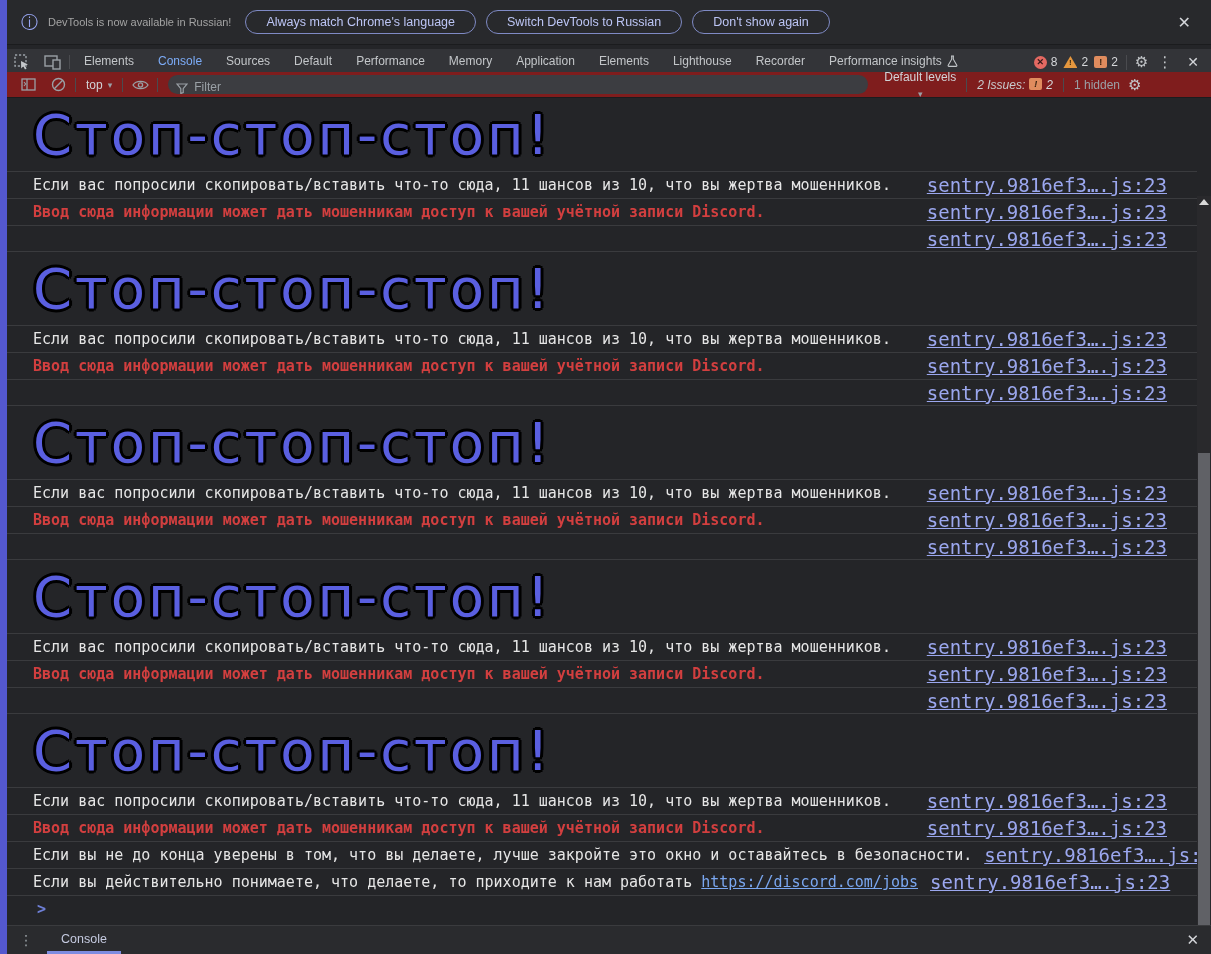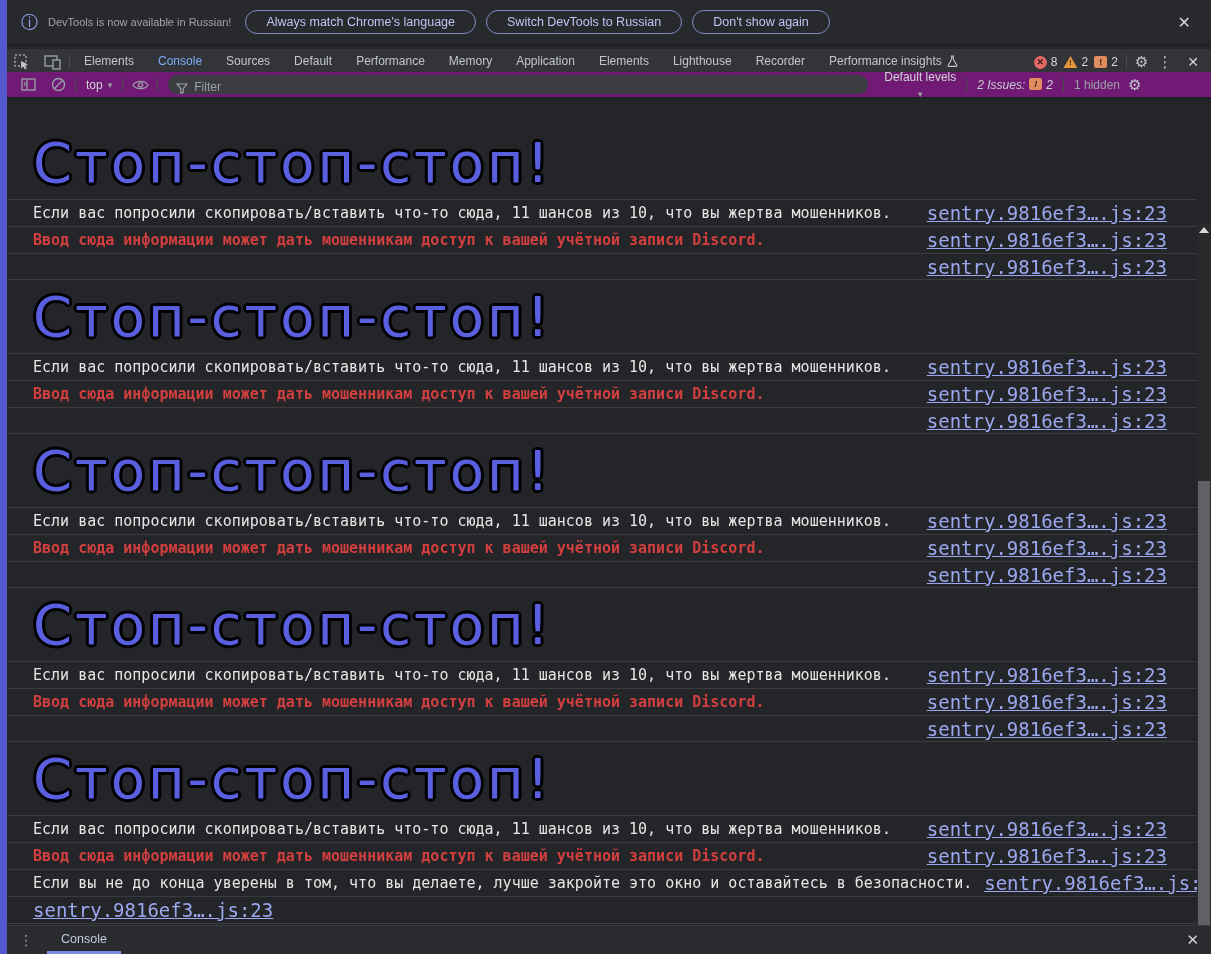--- a/index.html
+++ b/index.html
@@ -56,42 +56,42 @@
     width:13px; height:12px; border-radius:2px; background:#e08c5e; color:#3a2310;
     font-size:9px; line-height:12px; text-align:center; font-weight:bold; display:inline-block;
   }
   .gear-glyph { font-size:15px; color:#c3c6c9; cursor:pointer; }
   .kebab-glyph { font-size:15px; color:#c3c6c9; cursor:pointer; padding:0 3px; }
   .close-glyph { font-size:14px; color:#d3d5d9; cursor:pointer; padding:0 6px; }
 
   
   .ctoolbar {
     position:absolute; left:0; top:72px; width:100%; height:26px;
-    background:#701a75; border-bottom:1px solid #1b1c1e;
+    background:#7f1d1d; border-bottom:1px solid #1b1c1e;
     display:flex; align-items:center; font-size:12px; color:#d0d3d7; padding:0 6px; gap:0;
   }
   .ctx-select { display:flex; align-items:center; gap:5px; padding:0 8px; cursor:pointer; }
   .caret { font-size:9px; color:#9aa0a6; }
   .filter-box {
     flex:1; display:flex; align-items:flex-end; gap:6px; height:19px;
     background:#3c3d41; border-radius:10px; padding:0 8px; margin:0 8px; max-width:700px;
   }
   .filter-box input {
     flex:1; background:transparent; border:none; outline:none;
     color:#e8eaed; font-size:12px; font-family:"Liberation Sans", sans-serif;
   }
   .filter-box input::placeholder { color:#9aa0a6; }
   .levels { display:flex; align-items:center; gap:5px; padding:0 8px; cursor:pointer; white-space:nowrap;flex-direction:column; }
   .issues-chip { display:flex; align-items:flex-start; gap:4px; padding:0 8px; cursor:pointer; white-space:nowrap; color:#c8cbce;font-style:italic; }
   .hidden-label { color:#9aa0a6; padding:0 8px; white-space:nowrap; }
 
   
   .console-area {
     position:absolute; left:0; top:98px; width:100%; height:827px;
-    background:#242528; overflow:hidden;margin-top:28px;
+    background:#242528; overflow:hidden;
   }
   .console-inner { position:absolute; left:0; top:0; right:14px; }
   .row { border-bottom:1px solid #3a3b3e; }
   .big-row { height:74px; display:flex; align-items:center; padding:0 30px 0 26px; }
   .big-text {
     font-family:"DejaVu Sans", sans-serif; font-size:56px; letter-spacing:3px;
     color:#5a5fe0; white-space:nowrap;
     text-shadow:-2px -2px 0 #000, 2px -2px 0 #000, -2px 2px 0 #000, 2px 2px 0 #000,
                  0 -3px 0 #000, 0 3px 0 #000, -3px 0 0 #000, 3px 0 0 #000;
   }
@@ -344,20 +344,21 @@
   </div>
   <div class="row msg-row">
     <span class="msg red">Ввод сюда информации может дать мошенникам доступ к вашей учётной записи Discord.</span>
     <a class="src-link">sentry.9816ef3….js:23</a>
   </div>
   <div class="row msg-row">
     <span class="msg">Если вы не до конца уверены в том, что вы делаете, лучше закройте это окно и оставайтесь в безопасности.</span>
     <a class="src-link">sentry.9816ef3….js:23</a>
   </div>
   <div class="row msg-row">
+    <span class="msg"><span>Если вы действительно понимаете, что делаете, то приходите к нам работать </span><a class="inline-link">https://discord.com/jobs</a></span>
     <a class="src-link">sentry.9816ef3….js:23</a>
   </div>
   <div class="prompt-row">
     <span class="prompt-chevron">&gt;</span>
   </div>
 </div>
       <div class="scrollbar">
         <span class="sb-up"></span>
         <span class="sb-thumb"></span>
 

